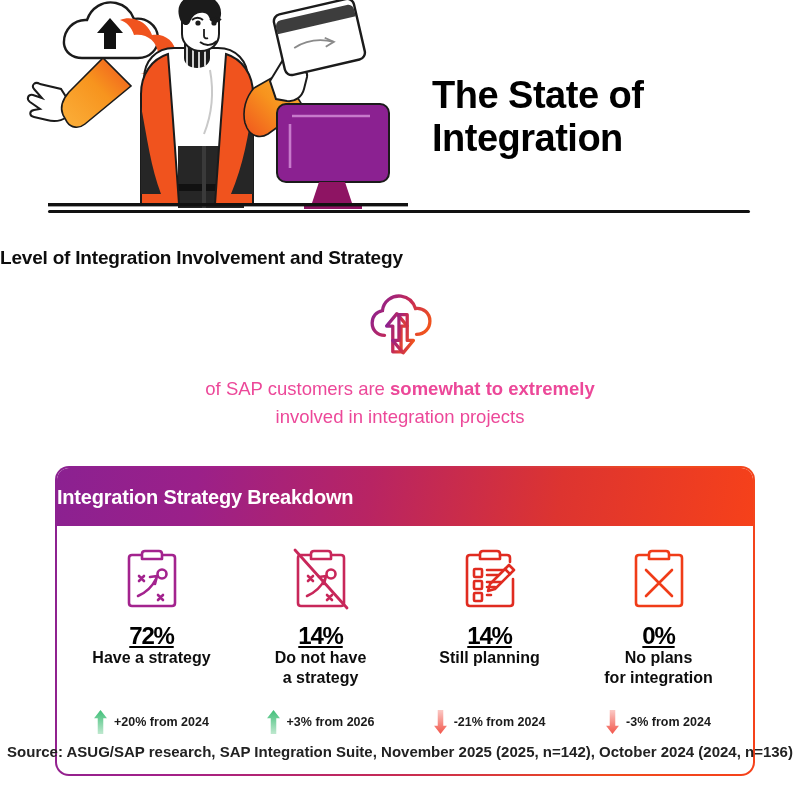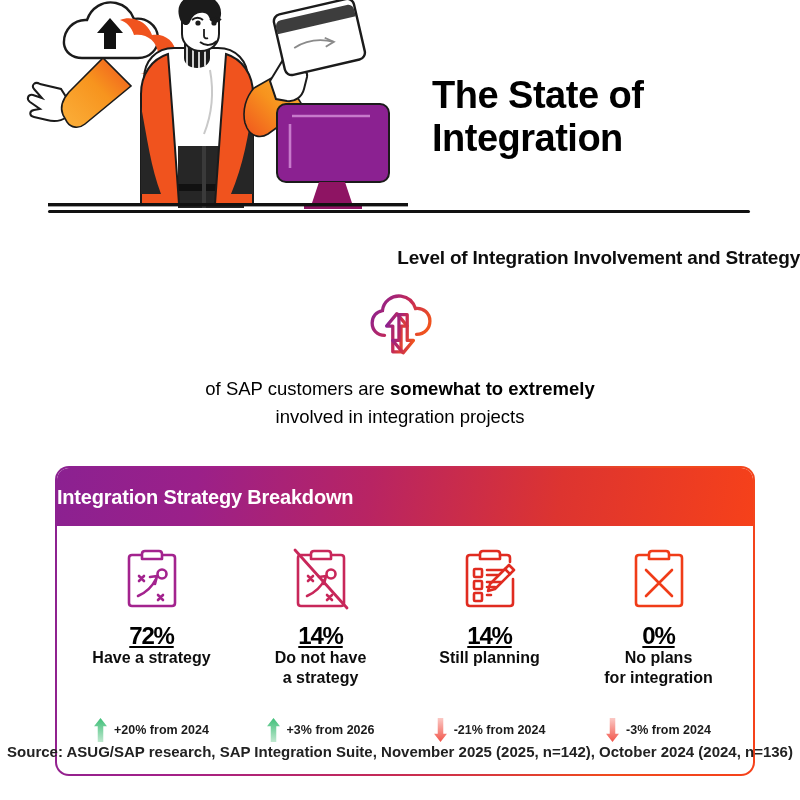--- a/index.html
+++ b/index.html
@@ -20,35 +20,35 @@
     font-size:38px; font-weight:bold; line-height:1.14;
     letter-spacing:-0.5px; color:#000;
   }
   .rule{
     position:absolute; left:48px; top:210px; width:702px; height:3px;
     background:#111; border-radius:2px;
   }
 
   
   .section-head{
-    position:absolute; top:247px; left:0; width:800px; text-align:right;
+    position:absolute; top:247px; left:0; width:800px; text-align:left;
     font-size:19px; font-weight:bold; letter-spacing:-0.2px; color:#0d0d0d;
   }
   .stat-row{
     position:absolute; top:292px; left:0; width:800px;
     display:flex; align-items:center; justify-content:center; gap:18px;
   }
   .stat-icon{ width:66px; height:66px; flex:0 0 auto; }
   .stat-num{
     font-size:56px; font-weight:bold; letter-spacing:-2px;
     line-height:1; color:#000;
   }
   .stat-caption{
     position:absolute; top:375px; left:0; width:800px; text-align:center;
-    font-size:18.5px; line-height:1.5; color:#000000;
+    font-size:18.5px; line-height:1.5; color:#ec4899;
   }
   .stat-caption b{ font-weight:bold; }
 
   
   .panel{
     position:absolute; left:55px; top:466px; width:700px; height:310px;
     border-radius:14px 14px 14px 14px;
     background:#ffffff;
     border:2px solid transparent;
     background-image:
@@ -78,21 +78,21 @@
   .col-pct{
     font-size:24px; font-weight:bold; letter-spacing:-1.2px; color:#000;
     line-height:1; text-decoration:underline;
   }
   .col-label{
     font-size:16px; font-weight:bold; line-height:1.28; color:#0d0d0d;
     min-height:42px;
     text-align:center;
   }
   .col-delta{
-    margin-top:28px; display:flex; align-items:center; gap:7px;
+    margin-top:20px; display:flex; align-items:center; gap:7px;
     font-size:12.5px; font-weight:bold; color:#1b1b1b; white-space:nowrap;
   }
   .delta-arrow{ width:13px; height:24px; flex:0 0 auto; }
 
   
   .source{
     position:absolute; top:743px; left:0; width:800px; text-align:center;
     font-size:15px; font-weight:bold; color:#222;
   }
 </style>

